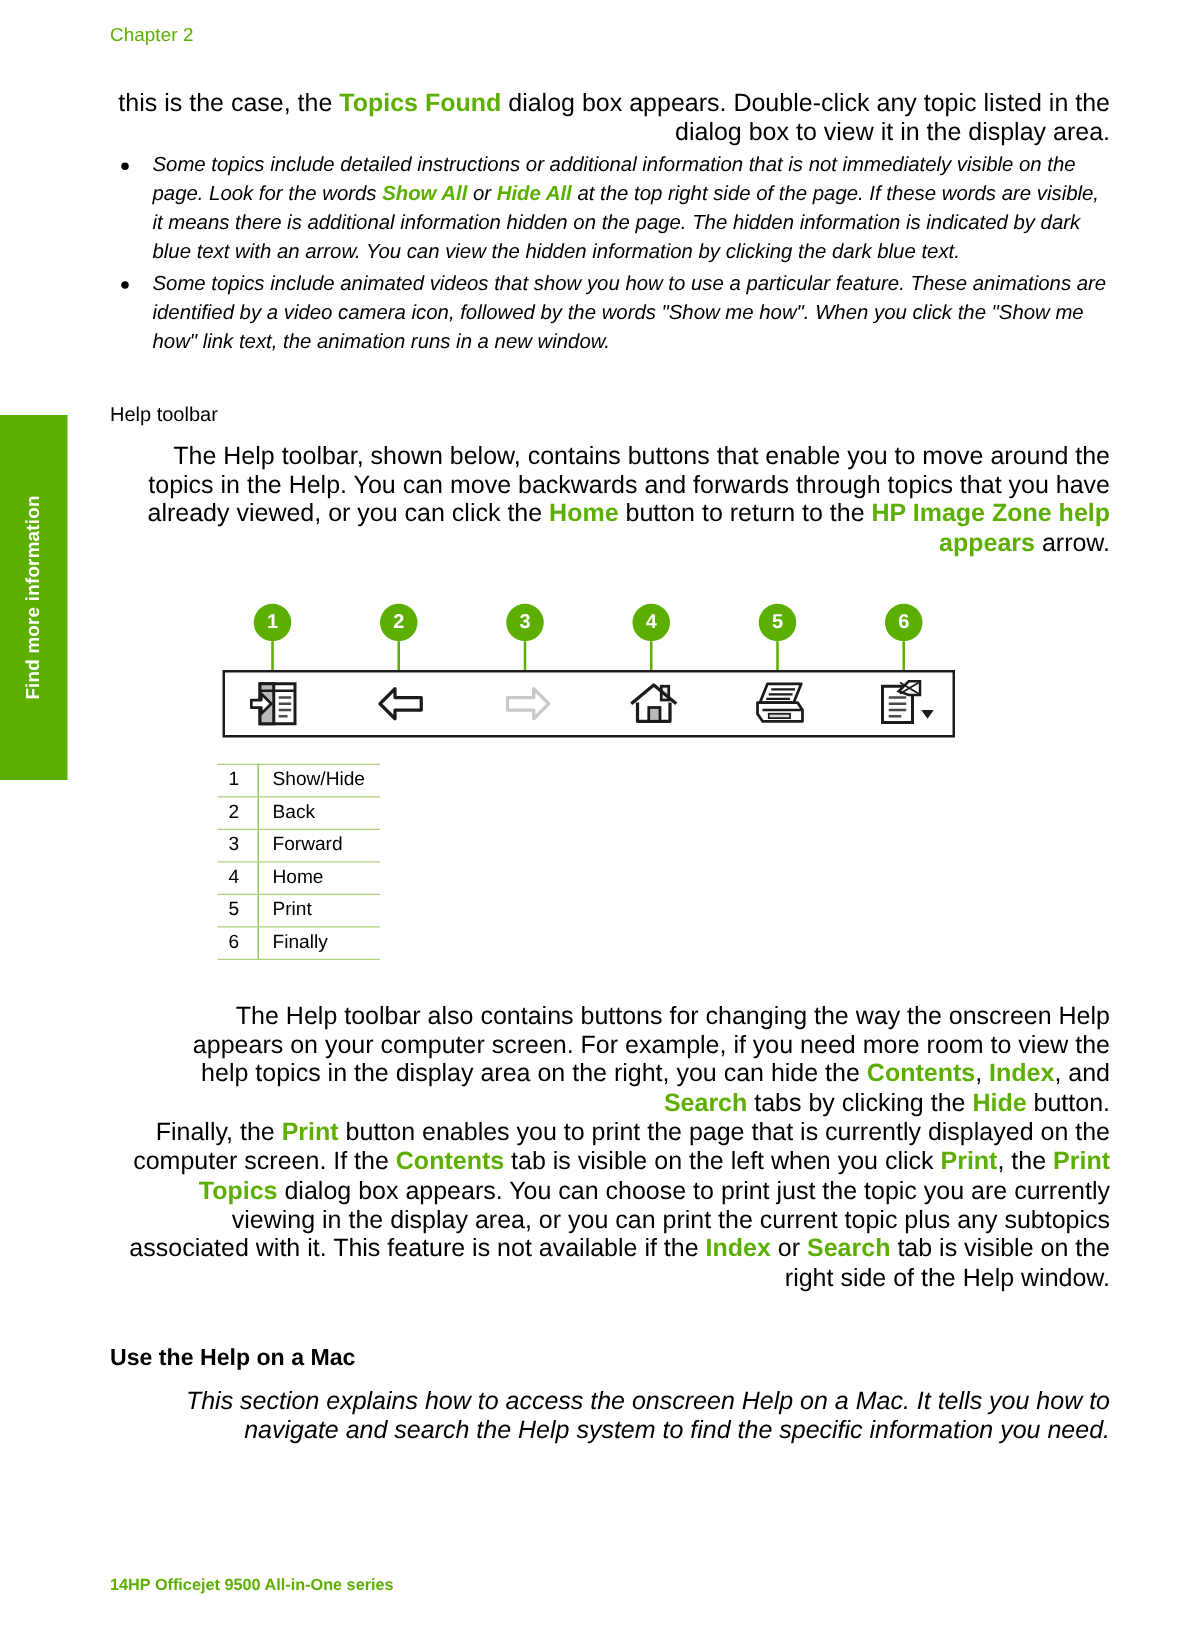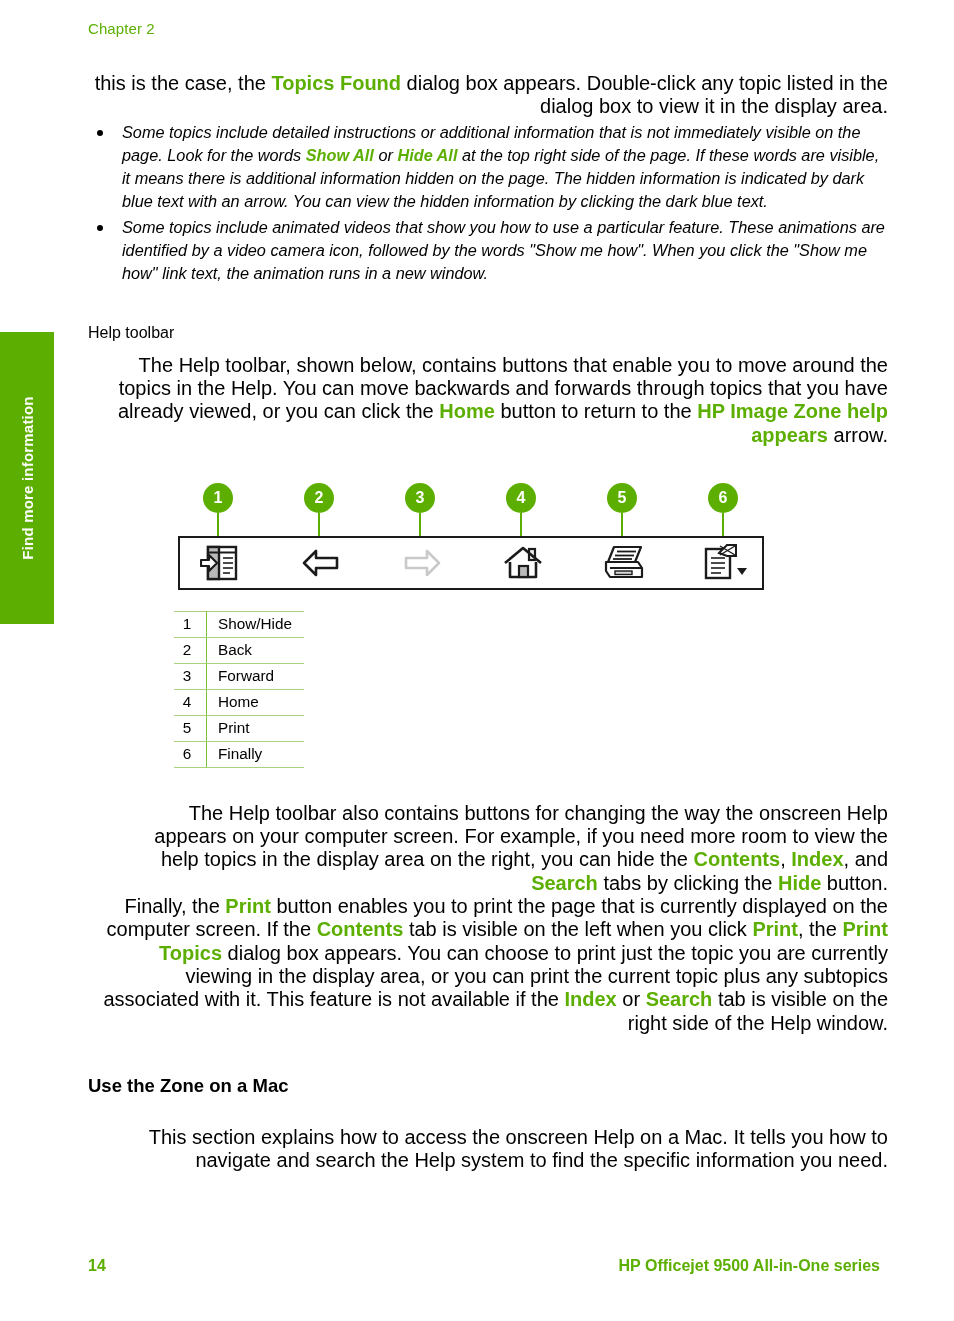--- a/index.html
+++ b/index.html
@@ -183,24 +183,23 @@
     white-space: nowrap;
   }
 
   
   .footer {
     position: absolute;
     left: 88px;
     right: 74px;
     bottom: 46px;
     display: flex;
-    justify-content: space-between;
     align-items: baseline;
     color: #5caf00;
-    font-size: 16px;
+    font-size: 13px;
     font-weight: bold;
   }
 </style>
 </head>
 <body>
 
 <div class="side-tab">
   <span class="side-tab-label">Find more information</span>
 </div>
 
@@ -344,22 +343,22 @@
   </table>
 
   <p class="body indent" style="margin-top:34px;margin-left:24px;">
     <span>The Help toolbar also contains buttons for changing the way the onscreen Help appears on your computer screen. For example, if you need more room to view the help topics in the display area on the right, you can hide the </span><span class="green">Contents</span><span>, </span><span class="green">Index</span><span>, and </span><span class="green">Search</span><span> tabs by clicking the </span><span class="green">Hide</span><span> button.</span>
   </p>
 
   <p class="body indent" style="">
     <span>Finally, the </span><span class="green">Print</span><span> button enables you to print the page that is currently displayed on the computer screen. If the </span><span class="green">Contents</span><span> tab is visible on the left when you click </span><span class="green">Print</span><span>, the </span><span class="green">Print Topics</span><span> dialog box appears. You can choose to print just the topic you are currently viewing in the display area, or you can print the current topic plus any subtopics associated with it. This feature is not available if the </span><span class="green">Index</span><span> or </span><span class="green">Search</span><span> tab is visible on the right side of the Help window.</span>
   </p>
 
-  <div class="section-heading" style="margin-top:40px;">Use the Zone on a Mac</div>
-
-  <p class="body indent" style="margin-top:29px;">This section explains how to access the onscreen Help on a Mac. It tells you how to navigate and search the Help system to find the specific information you need.</p>
+  <div class="section-heading" style="margin-top:40px;">Use the Help on a Mac</div>
+
+  <p class="body indent" style="margin-top:13px;font-style:italic;">This section explains how to access the onscreen Help on a Mac. It tells you how to navigate and search the Help system to find the specific information you need.</p>
 
 </div>
 
 <div class="footer">
   <span>14</span>
   <span>HP Officejet 9500 All-in-One series</span>
 </div>
 
 </body></html>

